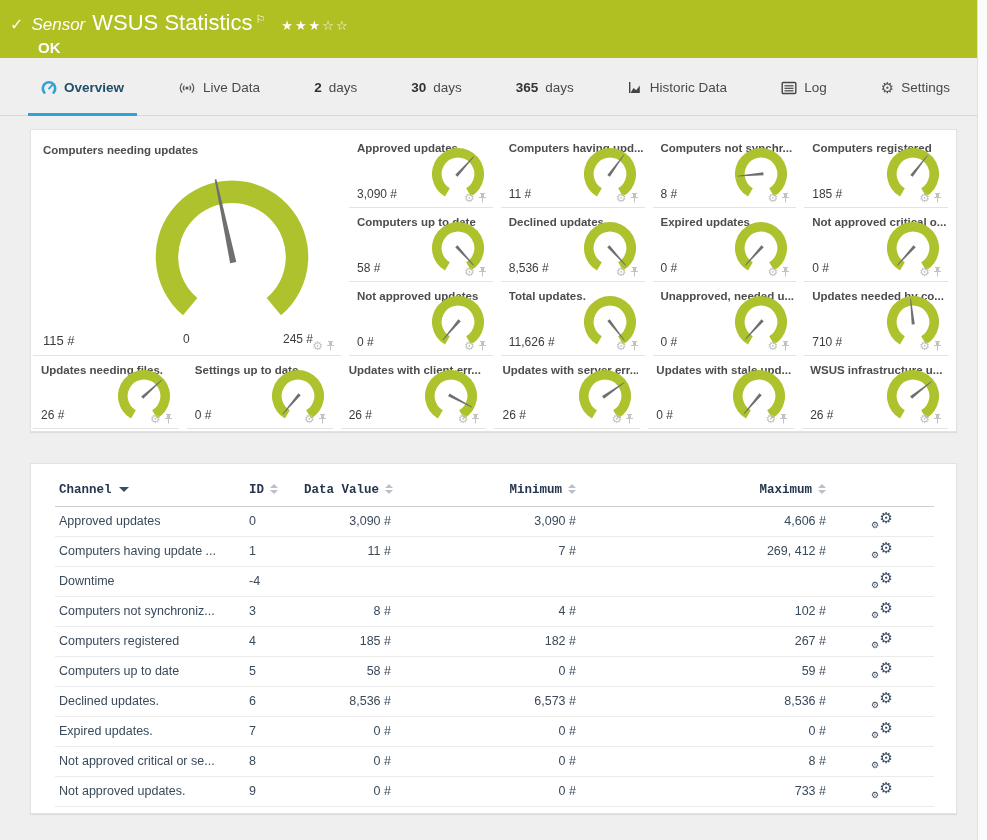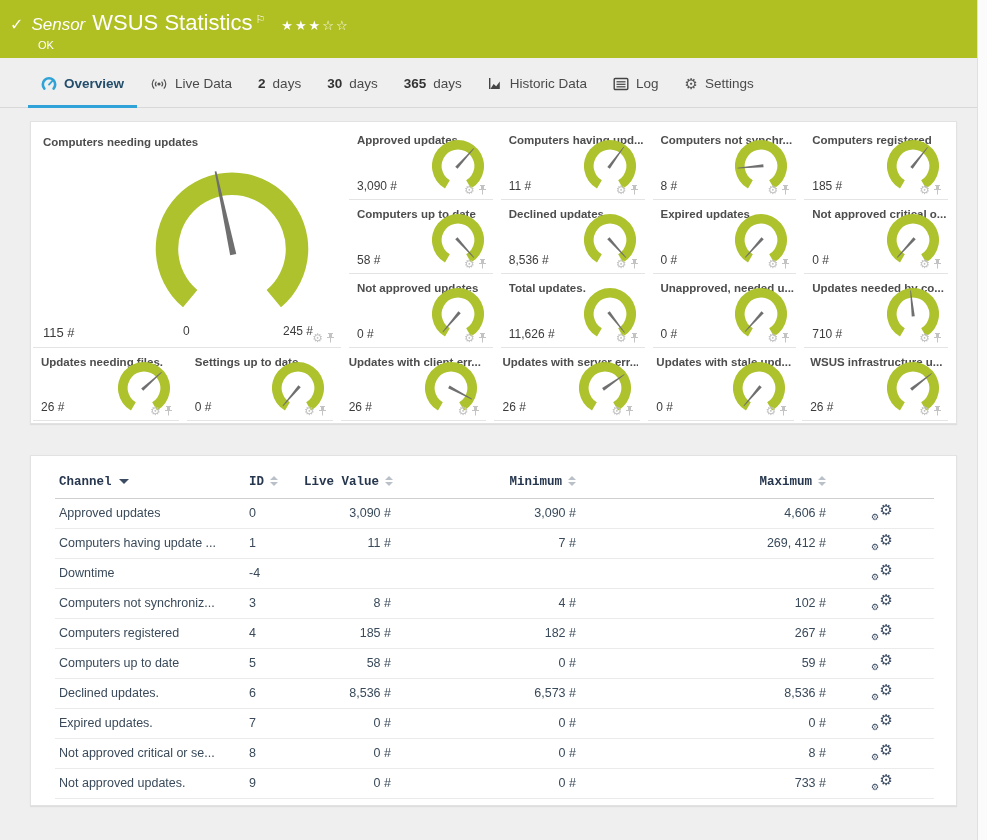--- a/index.html
+++ b/index.html
@@ -12,26 +12,26 @@
              background:#fbfbfb; border-left:1px solid #e0e0e0; z-index:20; }
 
   
   .hdr { height:58px; background:#b0bf22; color:#fff; padding:10px 0 0 10px; width:977px; }
   .hdr-line { display:flex; align-items:baseline; }
   .hdr .check { font-size:16px; font-weight:bold; margin-right:8px; }
   .hdr .prefix { font-style:italic; font-size:17px; margin-right:7px; }
   .hdr .title { font-size:22px; }
   .hdr .flag { font-size:11px; position:relative; top:-7px; margin-left:3px; }
   .hdr .stars { font-size:13px; letter-spacing:2px; margin-left:16px; }
-  .hdr .status { font-size:11px; font-weight:normal; margin:3px 16px 0 28px; }
+  .hdr .status { font-size:15px; font-weight:bold; margin:3px 16px 0 28px; }
 
   
-  .tabbar { width:977px; height:50px; border-bottom:1px solid #d8d8d8;
-            display:flex; align-items:stretch; justify-content:flex-start;
-            padding:0 14px 0 28px; }
+  .tabbar { width:977px; height:58px; border-bottom:1px solid #d8d8d8;
+            display:flex; align-items:stretch; justify-content:space-between;
+            padding:0 14px 0 28px;gap:16px; }
   .tab { display:flex; align-items:center; gap:7px; padding:16px 13px 12px;
          font-size:13.5px; color:#4a4a4a; cursor:pointer; border-bottom:3px solid transparent;
          margin-bottom:-1px; }
   .tab .num { font-weight:bold; color:#333; }
   .tab.active { color:#234e6b; font-weight:bold; border-bottom-color:#2fa3d7; }
   .tab svg { display:block; }
   .tab .gear-glyph { font-size:15px; color:#555; line-height:1; }
 
   
   .panel { background:#fff; border:1px solid #e2e2e2; box-shadow:0 1px 1px rgba(0,0,0,.07);
@@ -486,21 +486,21 @@
           <th>
             <span>Channel</span><span class="tri-d dark"></span>
           </th>
           <th>
             <span>ID</span><span class="sorticon">
                 <span class="tri-u"></span>
                 <span class="tri-d"></span>
               </span>
           </th>
           <th>
-            <span>Live Value</span><span class="sorticon">
+            <span>Data Value</span><span class="sorticon">
                 <span class="tri-u"></span>
                 <span class="tri-d"></span>
               </span>
           </th>
           <th class="r">
             <span>Minimum</span><span class="sorticon">
                 <span class="tri-u"></span>
                 <span class="tri-d"></span>
               </span>
           </th>

